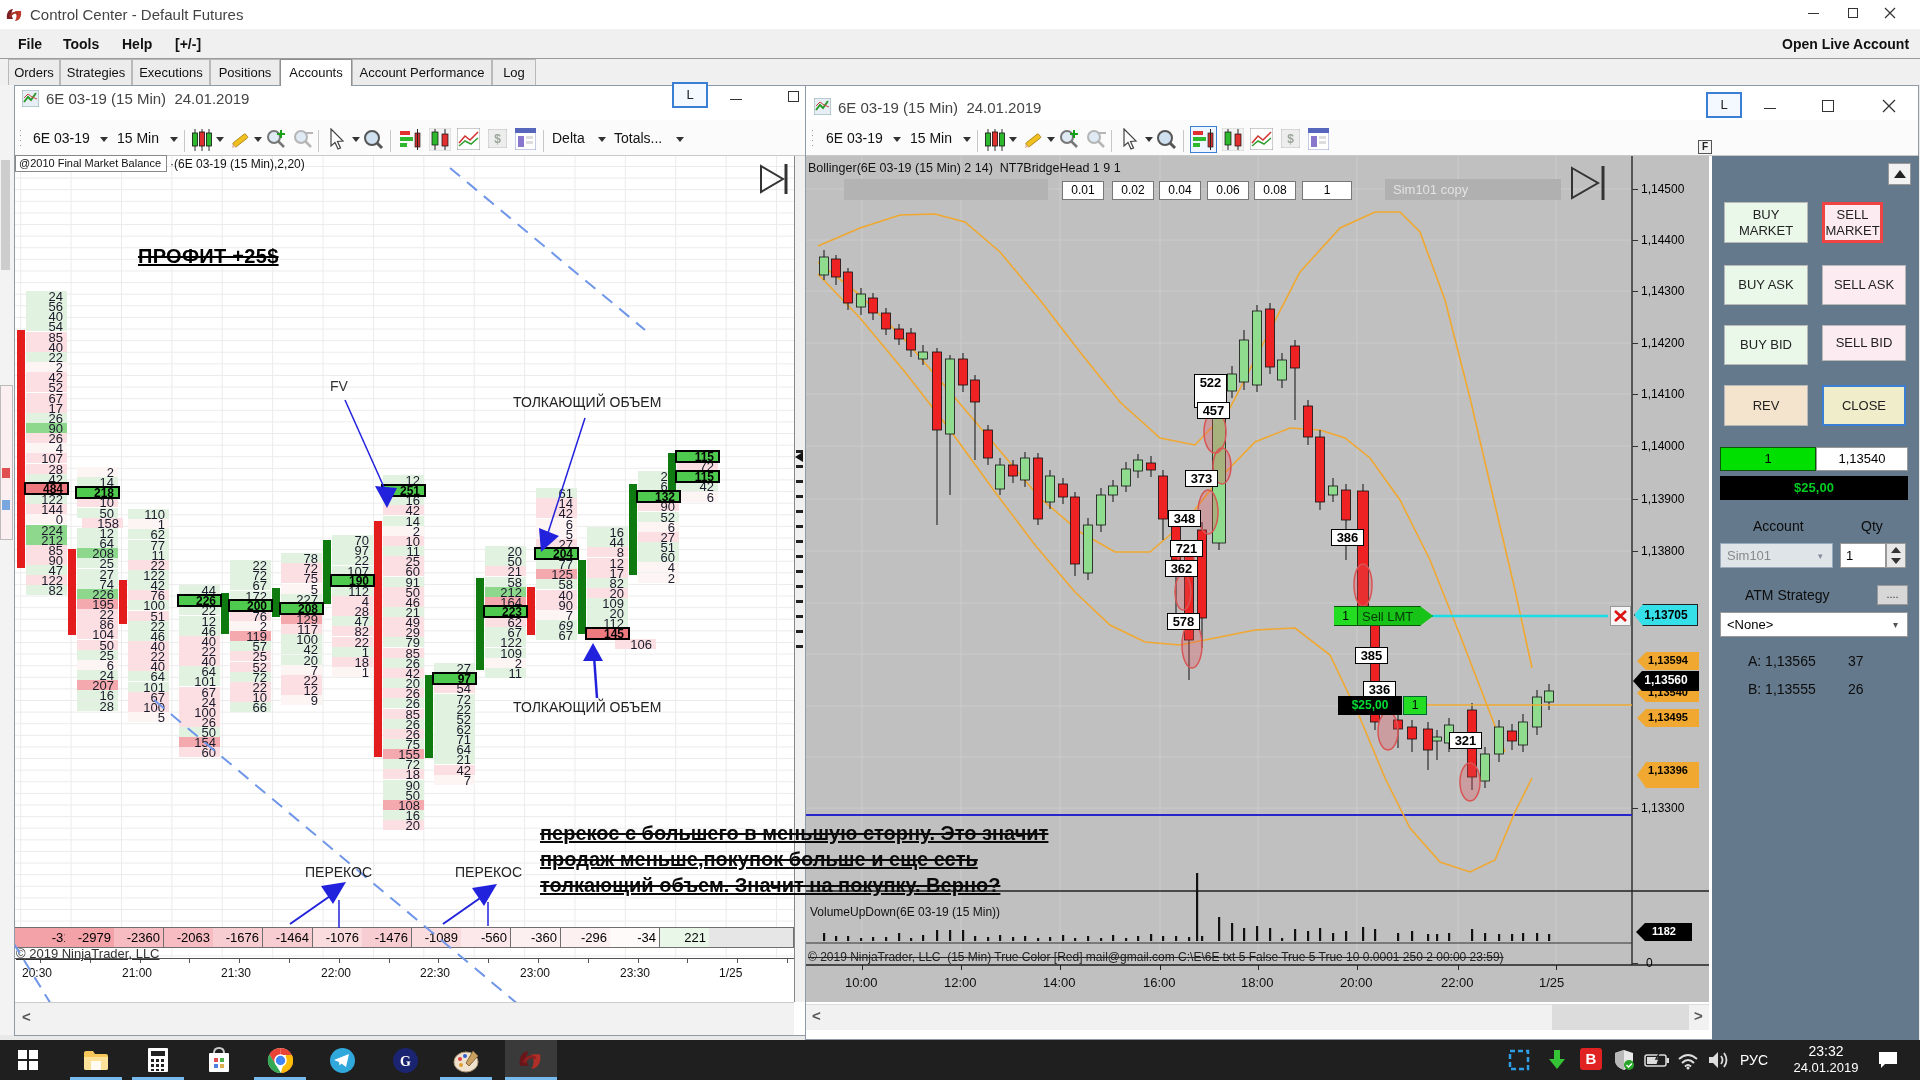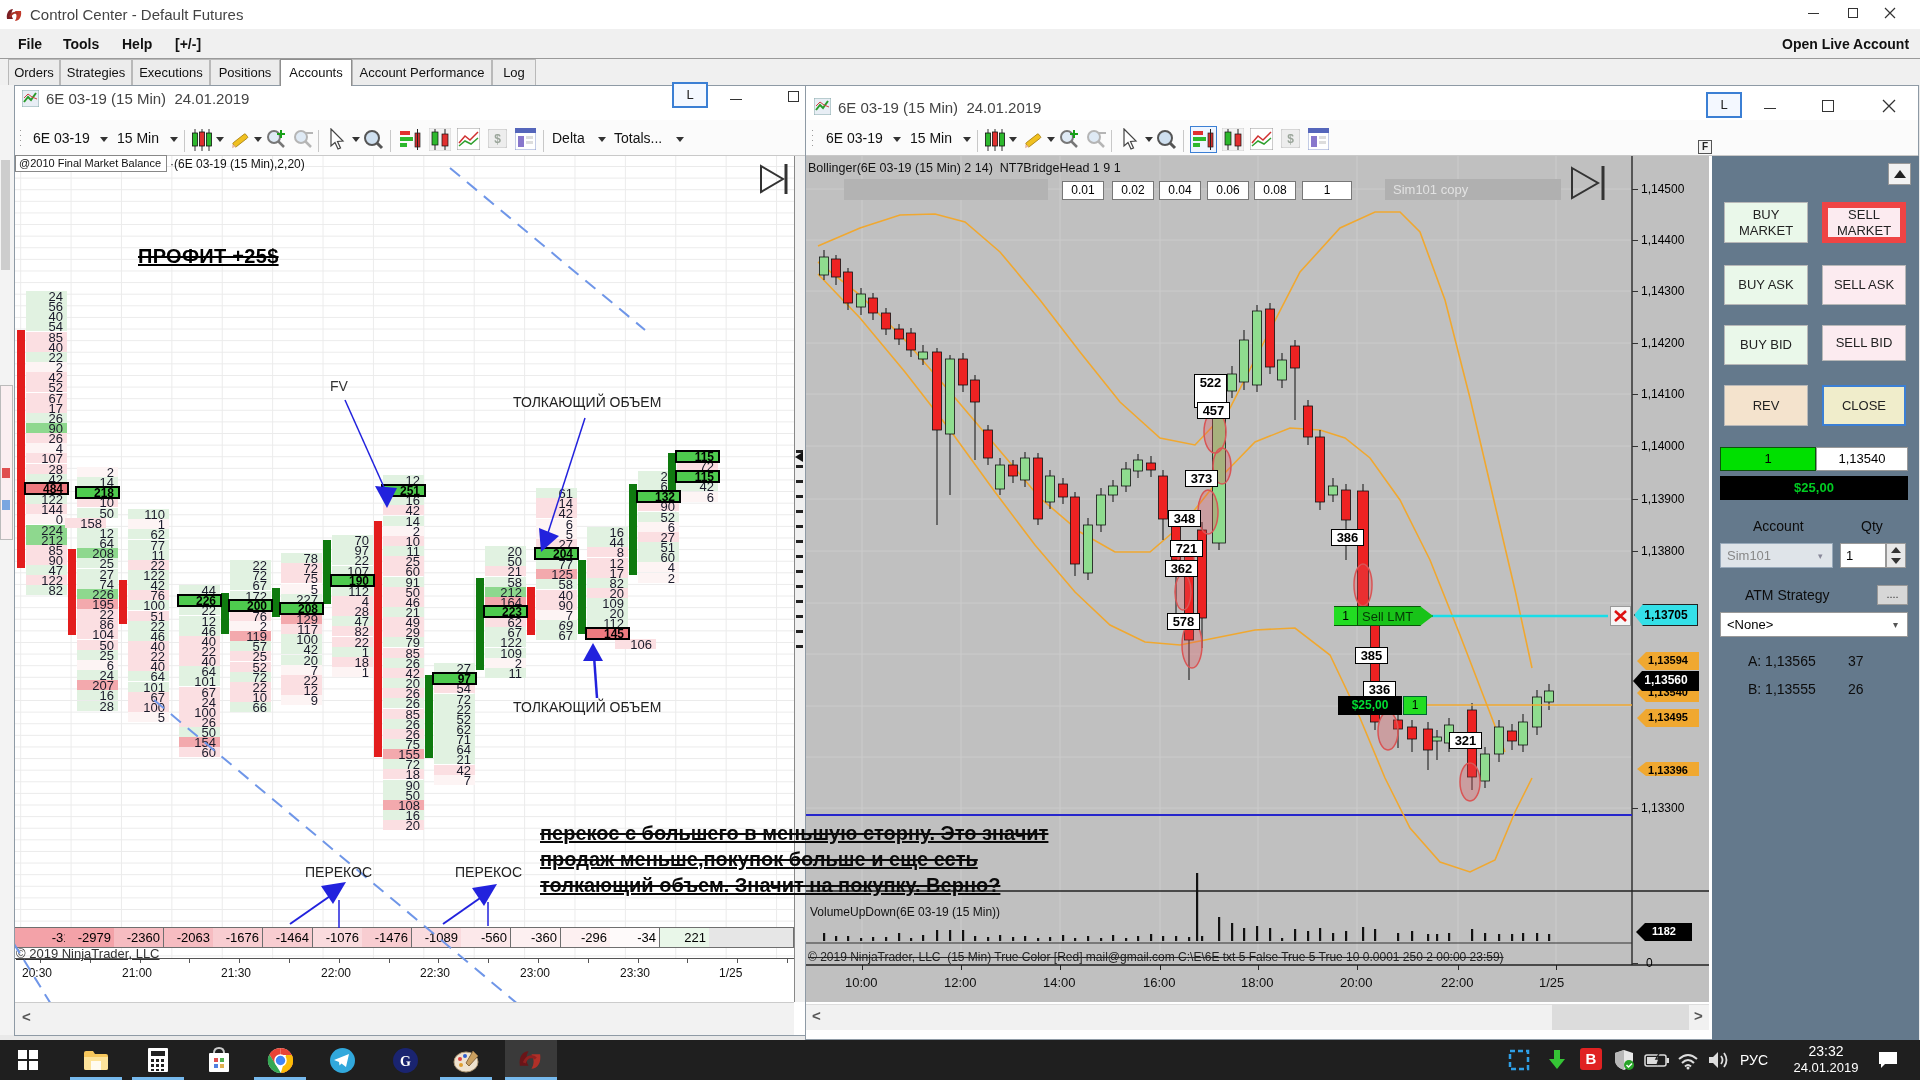--- a/index.html
+++ b/index.html
@@ -209,21 +209,21 @@
 <div class="fc r" style="left:26px;top:554.9px;">90</div>
 <div class="fc g" style="left:26px;top:565.0px;">47</div>
 <div class="fc r" style="left:26px;top:575.2px;">122</div>
 <div class="fc g" style="left:26px;top:585.4px;">82</div>
 <div class="vb" style="left:68px;top:549px;height:86px;background:#e31d1d;z-index:4;"></div>
 <div class="fc w" style="left:77px;top:467.0px;">2</div>
 <div class="fc g" style="left:77px;top:477.1px;">14</div>
 <div class="hg" style="left:75px;top:485.8px;">218</div>
 <div class="fc r" style="left:77px;top:497.4px;">10</div>
 <div class="fc g" style="left:77px;top:507.6px;">50</div>
-<div class="fc r" style="left:65px;top:517.8px;">158</div>
+<div class="fc r" style="left:82px;top:517.8px;">158</div>
 <div class="fc g" style="left:77px;top:527.9px;">12</div>
 <div class="fc g" style="left:77px;top:538.0px;">64</div>
 <div class="fc G" style="left:77px;top:548.2px;">208</div>
 <div class="fc g" style="left:77px;top:558.4px;">25</div>
 <div class="fc g" style="left:77px;top:568.5px;">27</div>
 <div class="fc g" style="left:77px;top:578.6px;">74</div>
 <div class="fc G" style="left:77px;top:588.8px;">226</div>
 <div class="fc R" style="left:77px;top:599.0px;">195</div>
 <div class="fc r" style="left:77px;top:609.1px;">22</div>
 <div class="fc r" style="left:77px;top:619.2px;">86</div>
@@ -846,21 +846,21 @@
 <div class="plab" style="left:1641px;top:544px;z-index:12;">1,13800</div>
 <div class="abs" style="left:1632px;top:551px;width:6px;height:1px;background:#333;z-index:12;"></div>
 <div class="plab" style="left:1641px;top:801px;z-index:12;">1,13300</div>
 <div class="abs" style="left:1632px;top:808px;width:6px;height:1px;background:#333;z-index:12;"></div>
 <div class="plab" style="left:1646px;top:956px;z-index:12;">0</div>
 <div class="abs" style="left:1632px;top:963px;width:6px;height:1px;background:#333;z-index:12;"></div>
 <div class="tag" style="left:1634px;top:604px;width:64px;height:22px;background:#35e0e8;border:1px solid #222;font-size:12px;line-height:20px;z-index:12;">1,13705</div>
 <div class="tag" style="left:1637px;top:652px;width:62px;height:18px;background:#f0a830;z-index:12;">1,13594</div>
 <div class="tag" style="left:1637px;top:684px;width:62px;height:18px;background:#f0a830;z-index:12;">1,13540</div>
 <div class="tag" style="left:1637px;top:709px;width:62px;height:18px;background:#f0a830;z-index:12;">1,13495</div>
-<div class="tag" style="left:1637px;top:762px;width:62px;height:14px;background:#f0a830;z-index:12;">1,13396</div>
+<div class="tag" style="left:1637px;top:762px;width:62px;height:26px;background:#f0a830;z-index:12;">1,13396</div>
 <div class="tag" style="left:1633px;top:671px;width:66px;height:20px;background:#000;color:#fff;font-size:12px;line-height:19px;z-index:13;">1,13560</div>
 <div class="tag" style="left:1636px;top:923px;width:56px;height:18px;background:#000;color:#fff;z-index:13;">1182</div>
 <div class="abs" style="left:810px;top:905px;font:12px 'Liberation Sans',sans-serif;color:#111;z-index:12;">VolumeUpDown(6E 03-19 (15 Min))</div>
 <div class="abs" style="left:808px;top:950px;width:820px;height:14px;overflow:hidden;font:12px 'Liberation Sans',sans-serif;color:#222;text-decoration:line-through;z-index:12;">© 2019 NinjaTrader, LLC&nbsp;&nbsp;(15 Min) True Color [Red] mail@gmail.com C:\E\6E txt 5 False True 5 True 10 0.0001 250 2 00:00 23:59)</div>
 <div class="tlab" style="left:845px;top:975px;font-size:13px;z-index:12;">10:00</div>
 <div class="abs" style="left:862px;top:965px;width:1px;height:5px;background:#222;z-index:12;"></div>
 <div class="tlab" style="left:944px;top:975px;font-size:13px;z-index:12;">12:00</div>
 <div class="abs" style="left:961px;top:965px;width:1px;height:5px;background:#222;z-index:12;"></div>
 <div class="tlab" style="left:1043px;top:975px;font-size:13px;z-index:12;">14:00</div>
 <div class="abs" style="left:1060px;top:965px;width:1px;height:5px;background:#222;z-index:12;"></div>
@@ -875,21 +875,21 @@
 <div class="tlab" style="left:1539px;top:975px;font-size:13px;z-index:12;">1/25</div>
 <div class="abs" style="left:1556px;top:965px;width:1px;height:5px;background:#222;z-index:12;"></div>
 <div class="abs" style="left:806px;top:1004px;width:903px;height:26px;background:#f1f1f1;border-top:1px solid #ddd;z-index:12;"></div>
 <div class="abs" style="left:1552px;top:1004px;width:137px;height:26px;background:#dcdcdc;z-index:12;"></div>
 <div class="abs" style="left:812px;top:1007px;font:bold 15px 'Liberation Sans',sans-serif;color:#555;z-index:12;">&lt;</div>
 <div class="abs" style="left:1694px;top:1007px;font:bold 15px 'Liberation Sans',sans-serif;color:#555;z-index:12;">&gt;</div>
 <div class="abs" style="left:1712px;top:156px;width:207px;height:884px;background:#64798c;z-index:12;"></div>
 <div class="abs" style="left:1888px;top:163px;width:23px;height:22px;background:#f2f2f2;border:1px solid #999;z-index:12;"></div>
 <div class="abs" style="left:1894px;top:170px;width:0;height:0;border-left:6px solid transparent;border-right:6px solid transparent;border-bottom:8px solid #222;z-index:13;"></div>
 <div class="btn" style="left:1724px;top:202px;width:84px;height:41px;background:#eaf8ea;border:1px solid #b8b8b8;z-index:13;">BUY<br>MARKET</div>
-<div class="btn" style="left:1822px;top:202px;width:84px;height:41px;background:#fcebf0;border:6px solid #ef4444;z-index:13;">SELL<br>MARKET</div>
+<div class="btn" style="left:1822px;top:202px;width:61px;height:41px;background:#fcebf0;border:3px solid #ef4444;z-index:13;">SELL<br>MARKET</div>
 <div class="btn" style="left:1724px;top:265px;width:84px;height:40px;background:#eaf8ea;border:1px solid #b8b8b8;z-index:13;">BUY ASK</div>
 <div class="btn" style="left:1822px;top:265px;width:84px;height:40px;background:#fcebf0;border:1px solid #b8b8b8;z-index:13;">SELL ASK</div>
 <div class="btn" style="left:1724px;top:325px;width:84px;height:40px;background:#eaf8ea;border:1px solid #b8b8b8;z-index:13;">BUY BID</div>
 <div class="btn" style="left:1822px;top:325px;width:84px;height:36px;background:#fcebf0;border:1px solid #b8b8b8;z-index:13;">SELL BID</div>
 <div class="btn" style="left:1724px;top:385px;width:84px;height:41px;background:#f4e3cd;border:1px solid #b8b8b8;z-index:13;">REV</div>
 <div class="btn" style="left:1822px;top:385px;width:84px;height:41px;background:#f0edcb;border:1px solid #3b7fd4;border-width:2px;z-index:13;">CLOSE</div>
 <div class="abs" style="left:1720px;top:447px;width:96px;height:24px;background:#00e000;border:1px solid #0a560a;font:13px/22px 'Liberation Sans',sans-serif;text-align:center;color:#000;z-index:13;">1</div>
 <div class="abs" style="left:1816px;top:447px;width:92px;height:24px;background:#fff;border:1px solid #999;font:13px/22px 'Liberation Sans',sans-serif;text-align:center;color:#000;z-index:13;">1,13540</div>
 <div class="abs" style="left:1720px;top:476px;width:188px;height:24px;background:#000;font:bold 13px/23px 'Liberation Sans',sans-serif;text-align:center;color:#00cc22;z-index:13;">$25,00</div>
 <div class="abs" style="left:1753px;top:518px;font:14px 'Liberation Sans',sans-serif;color:#0c0c0c;z-index:13;">Account</div>

